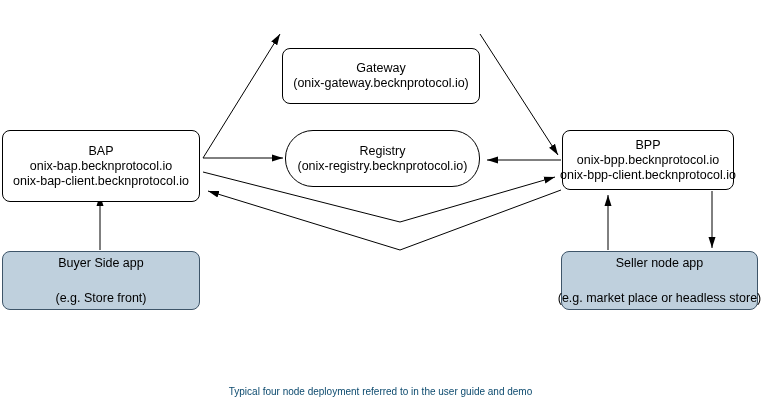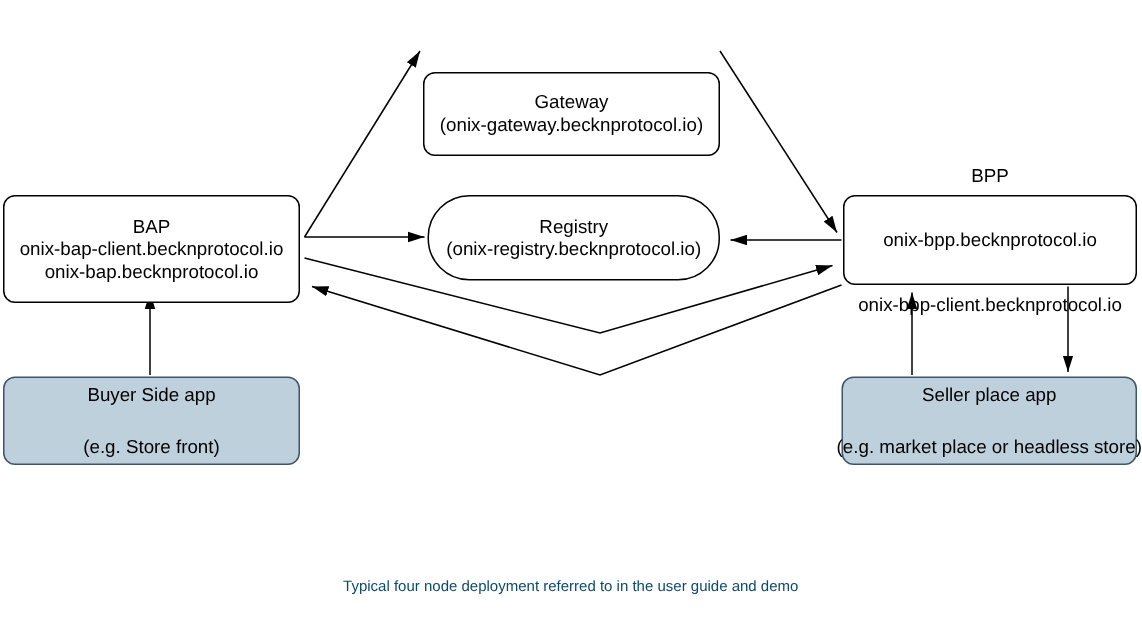--- a/index.html
+++ b/index.html
@@ -39,21 +39,21 @@
     white-space: nowrap;
   }
   .node.app {
     background: var(--app-fill, #bfd0dd);
     border-color: var(--app-border, #3e5569);
     gap: 20px;
   }
   .node-gateway  { left: 282px; top: 4px;   width: 198px; height: 56px; margin-top: 44px; }
   .node-registry { left: 285px; top: 130px; width: 195px; height: 57px; border-radius: 28px; }
   .node-bap      { left: 2px;   top: 130px; width: 198px; height: 72px; }
-  .node-bpp      { left: 562px; top: 130px; width: 196px; height: 60px; gap: 28px; }
+  .node-bpp      { left: 562px; top: 130px; width: 172px; height: 60px; }
   .node-buyer    { left: 2px;   top: 251px; width: 198px; height: 59px; }
   .node-seller   { left: 561px; top: 251px; width: 197px; height: 59px; }
   .caption {
     position: absolute;
     left: 0;
     top: 386px;
     width: 100%;
     text-align: center;
     font-size: 10px;
     color: #0c4a6e;
@@ -91,35 +91,35 @@
     <div>(onix-gateway.becknprotocol.io)</div>
   </div>
 
   <div class="node node-registry">
     <div>Registry</div>
     <div>(onix-registry.becknprotocol.io)</div>
   </div>
 
   <div class="node node-bap">
     <div>BAP</div>
+    <div>onix-bap.becknprotocol.io</div>
     <div>onix-bap-client.becknprotocol.io</div>
-    <div>onix-bap.becknprotocol.io</div>
   </div>
 
   <div class="node node-bpp">
     <div>BPP</div>
     <div>onix-bpp.becknprotocol.io</div>
     <div>onix-bpp-client.becknprotocol.io</div>
   </div>
 
   <div class="node app node-buyer">
     <div>Buyer Side app</div>
     <div>(e.g. Store front)</div>
   </div>
 
   <div class="node app node-seller">
-    <div>Seller place app</div>
+    <div>Seller node app</div>
     <div>(e.g. market place or headless store)</div>
   </div>
 
   <div class="caption">Typical four node deployment referred to in the user guide and demo</div>
 
 </div>
 
 </body></html>

